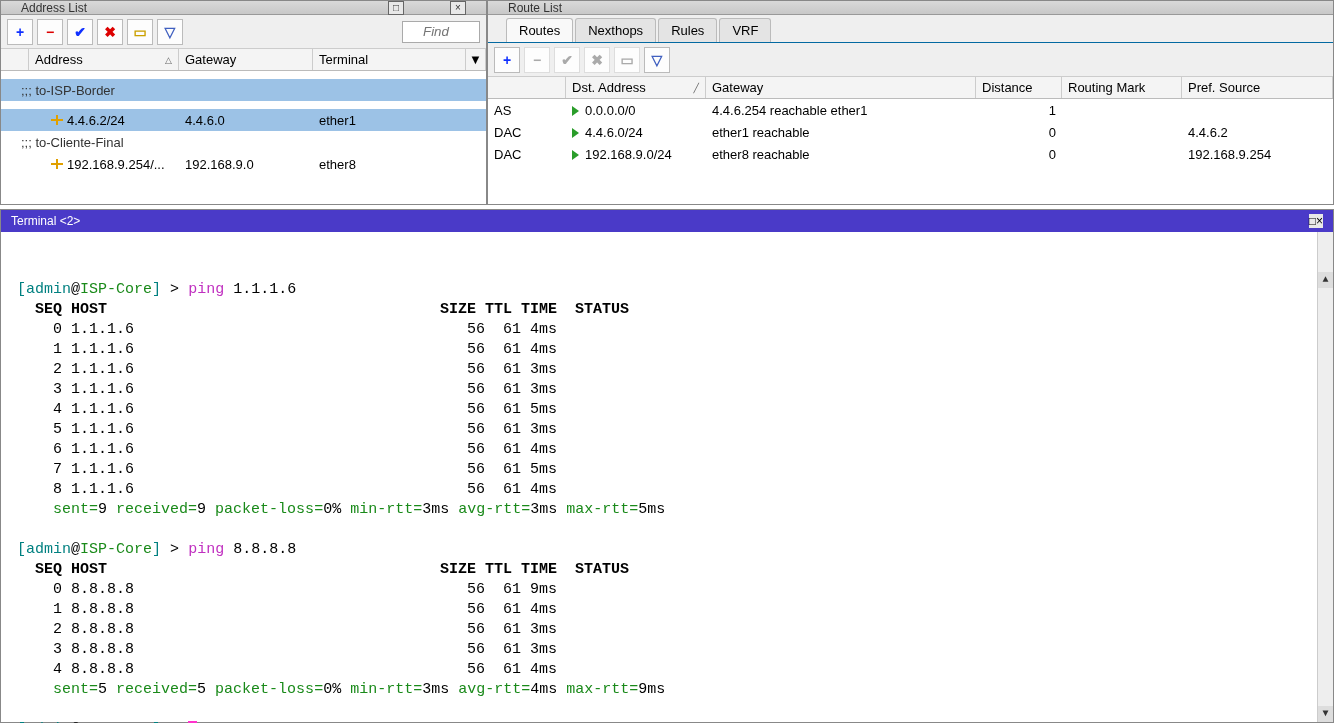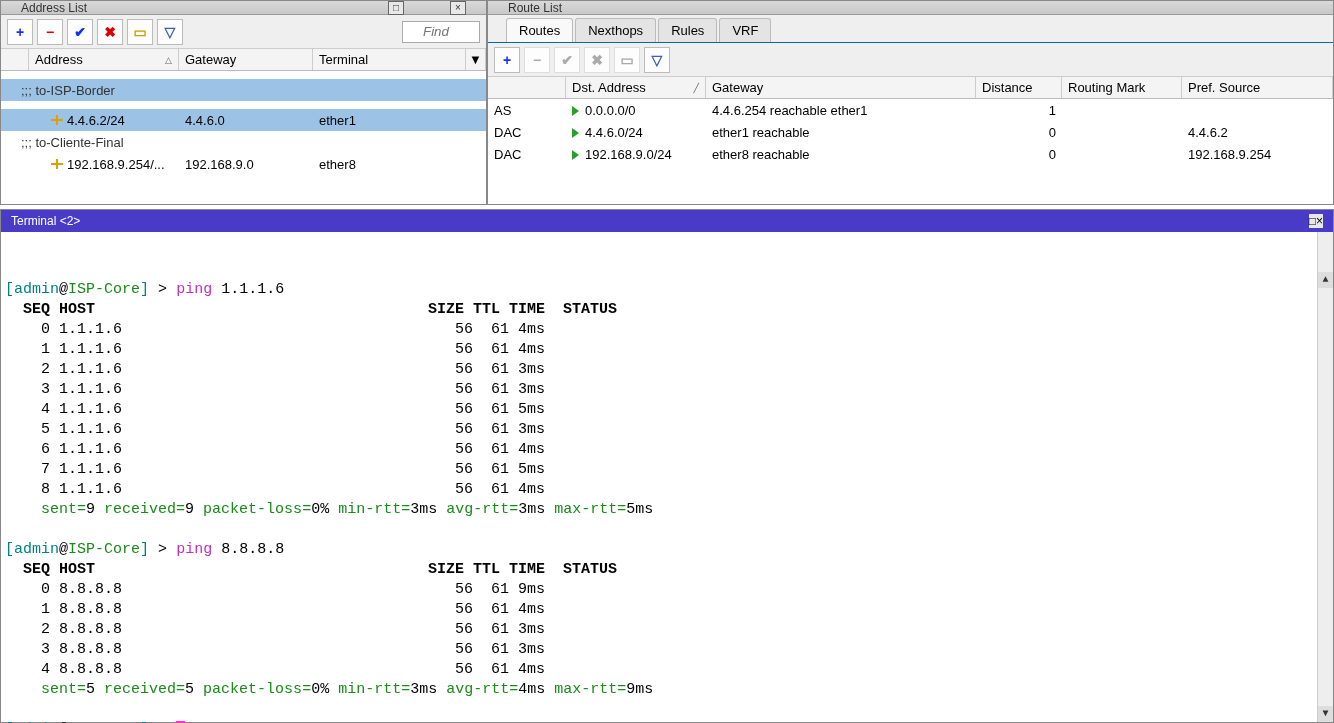--- a/index.html
+++ b/index.html
@@ -25,21 +25,21 @@
   .row .cell { padding: 2px 6px; overflow: hidden; white-space: nowrap; }
   .comment { color: #333; font-size: 13px; padding: 2px 6px 2px 20px; height: 22px; display:flex; align-items:center; }
   .sel { background: #9cc2e6; margin-top: 8px; }
   .tabbar { display: flex; background: #efefef; border-bottom: 1px solid #0369a1; height: 28px; align-items:flex-end; padding-left:18px; }
   .tab { padding: 4px 12px; border: 1px solid #bbb; border-bottom: none; margin-right: 2px; background: #e4e4e4; font-size: 13px; cursor: default; border-radius:3px 3px 0 0; }
   .tab.active { background: #f9f9f9; }
   .termwin { position: relative; border: 1px solid #888; margin-top: 4px; }
   .termtitle { height: 22px; background: #4a3ac8; color: #fff; display: flex; align-items: center; padding: 0 10px; font-size: 12px; }
   .termtitle .spacer { flex: 1; }
   .termtitle .winbtn { background: #e8e8e8; color: #000; }
-  .termbody { background: #fff; font-family: "Courier New", monospace; font-size: 15px; line-height: 20px; padding: 8px 4px 8px 4px; height: 490px; position: relative; white-space: pre; }
+  .termbody { background: #fff; font-family: "Courier New", monospace; font-size: 15px; line-height: 20px; padding: 8px 4px 8px 4px; height: 490px; position: relative; white-space: pre; margin-left: 12px; }
   .termbody .sb { position: absolute; right: 0; top: 0; bottom: 0; width: 16px; background: #eee; border-left:1px solid #ccc; }
   .termbody .sb .up, .termbody .sb .down { height: 16px; display:flex; align-items:center; justify-content:center; font-size:10px; color:#333; background:#ddd; }
   .termbody .sb .down { position:absolute; bottom:0; left:0; right:0; }
   .p-user { color: #008080; }
   .p-at { color: #000; }
   .p-host { color: #1a8a1a; }
   .p-br { color: #008080; }
   .p-cmd { color: #c030c0; }
   .p-arg { color: #000; }
   .p-stat { color: #1a8a1a; }

